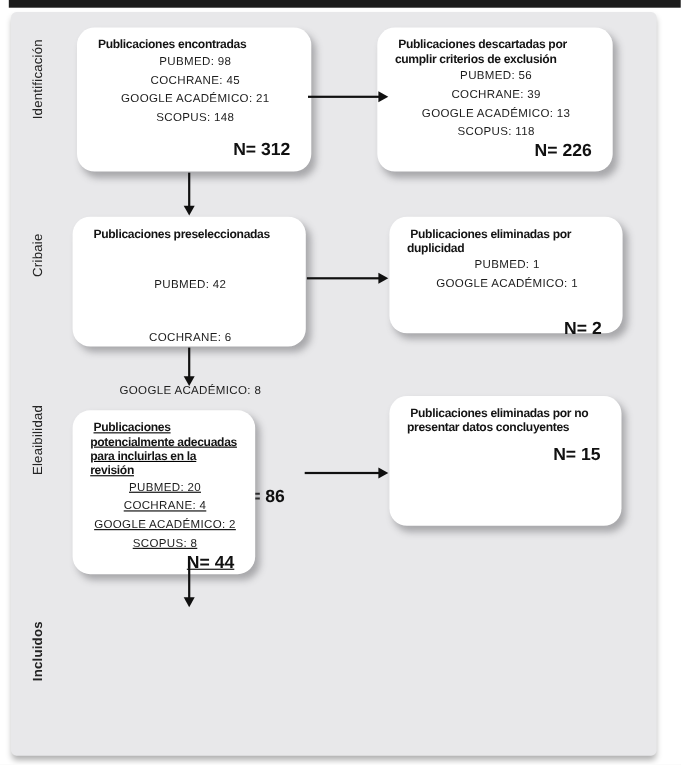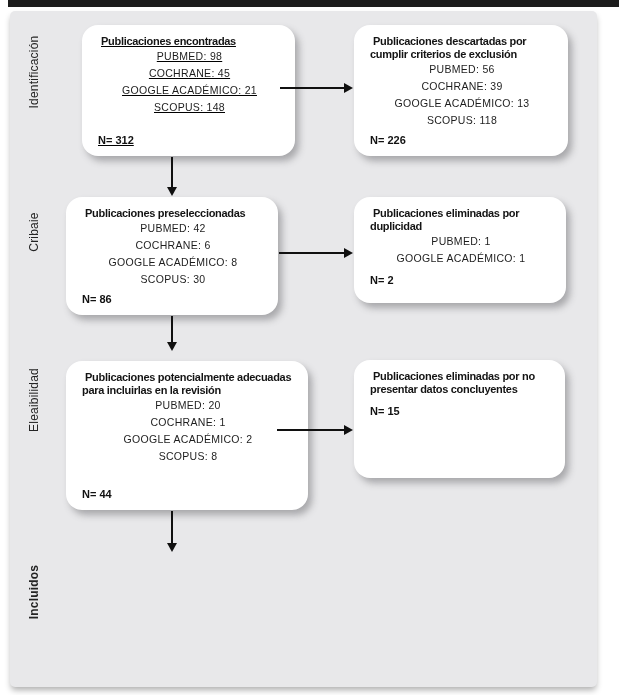--- a/index.html
+++ b/index.html
@@ -29,22 +29,22 @@
   }
   .box .title {
     font-weight:bold; font-size:11px; line-height:13px;
     color:#141414; letter-spacing:-0.3px; text-indent:3px;
   }
   .box .item {
     font-size:10.5px; line-height:17px; color:#1d1d1d; letter-spacing:0.3px;text-align:center;
   }
   .box .item:first-of-type { margin-top:5px; }
   .box .total {
-    font-weight:bold; font-size:11px; color:#111111;
-    text-align:left; padding-right:5px; margin-top:auto;
+    font-weight:bold; font-size:16px; color:#111111;
+    text-align:right; padding-right:5px; margin-top:auto;
   }
   .box .total.near { margin-top:9px; }
 
   .arrow-h { position:absolute; height:2px; background:#101010; }
   .arrow-h::after {
     content:""; position:absolute; right:-8px; top:-4px; width:0; height:0;
     border-left:9px solid #101010; border-top:5px solid transparent; border-bottom:5px solid transparent;
   }
   .arrow-v { position:absolute; width:2px; background:#101010; }
   .arrow-v::after {
@@ -58,58 +58,58 @@
 <div class="canvas">
 
   <div class="topbar"></div>
   <div class="panel"></div>
 
   <div class="stage" style="left:34px; top:72px;">Identificación</div>
   <div class="stage" style="left:34px; top:232px;">Cribaie</div>
   <div class="stage" style="left:34px; top:400px;">Eleaibilidad</div>
   <div class="stage bold" style="left:34px; top:592px;">Incluidos</div>
 
-  <div class="box" style="left:82px; top:25px; width:213px; height:131px;text-decoration:underline;">
+  <div class="box" style="left:70px; top:25px; width:213px; height:131px;">
     <div class="title">Publicaciones encontradas</div>
     <div class="item">PUBMED: 98</div>
     <div class="item">COCHRANE: 45</div>
     <div class="item">GOOGLE ACADÉMICO: 21</div>
     <div class="item">SCOPUS: 148</div>
     <div class="total">N= 312</div>
   </div>
 
-  <div class="box" style="left:354px; top:25px; width:214px; height:131px;">
+  <div class="box" style="left:343px; top:25px; width:214px; height:131px;">
     <div class="title">Publicaciones descartadas por cumplir criterios de exclusión</div>
     <div class="item">PUBMED: 56</div>
     <div class="item">COCHRANE: 39</div>
     <div class="item">GOOGLE ACADÉMICO: 13</div>
     <div class="item">SCOPUS: 118</div>
     <div class="total">N= 226</div>
   </div>
 
-  <div class="box" style="left:66px; top:197px; width:212px; height:118px;">
+  <div class="box" style="left:66px; top:197px; width:212px; height:118px;gap:31px;">
     <div class="title">Publicaciones preseleccionadas</div>
     <div class="item">PUBMED: 42</div>
     <div class="item">COCHRANE: 6</div>
     <div class="item">GOOGLE ACADÉMICO: 8</div>
     <div class="item">SCOPUS: 30</div>
     <div class="total">N= 86</div>
   </div>
 
   <div class="box" style="left:354px; top:197px; width:212px; height:106px;">
     <div class="title">Publicaciones eliminadas por duplicidad</div>
     <div class="item">PUBMED: 1</div>
     <div class="item">GOOGLE ACADÉMICO: 1</div>
-    <div class="total" style="margin-top:7px;">N= 2</div>
+    <div class="total" style="margin-top:24px;">N= 2</div>
   </div>
 
-  <div class="box" style="left:66px; top:361px; width:242px; height:149px;">
+  <div class="box" style="left:66px; top:373px; width:166px; height:149px;text-decoration:underline;">
     <div class="title">Publicaciones potencialmente adecuadas para incluirlas en la revisión</div>
     <div class="item">PUBMED: 20</div>
-    <div class="item">COCHRANE: 1</div>
+    <div class="item">COCHRANE: 4</div>
     <div class="item">GOOGLE ACADÉMICO: 2</div>
     <div class="item">SCOPUS: 8</div>
     <div class="total">N= 44</div>
   </div>
 
   <div class="box" style="left:354px; top:360px; width:211px; height:118px;">
     <div class="title">Publicaciones eliminadas por no presentar datos concluyentes</div>
     <div class="total near">N= 15</div>
   </div>
 

